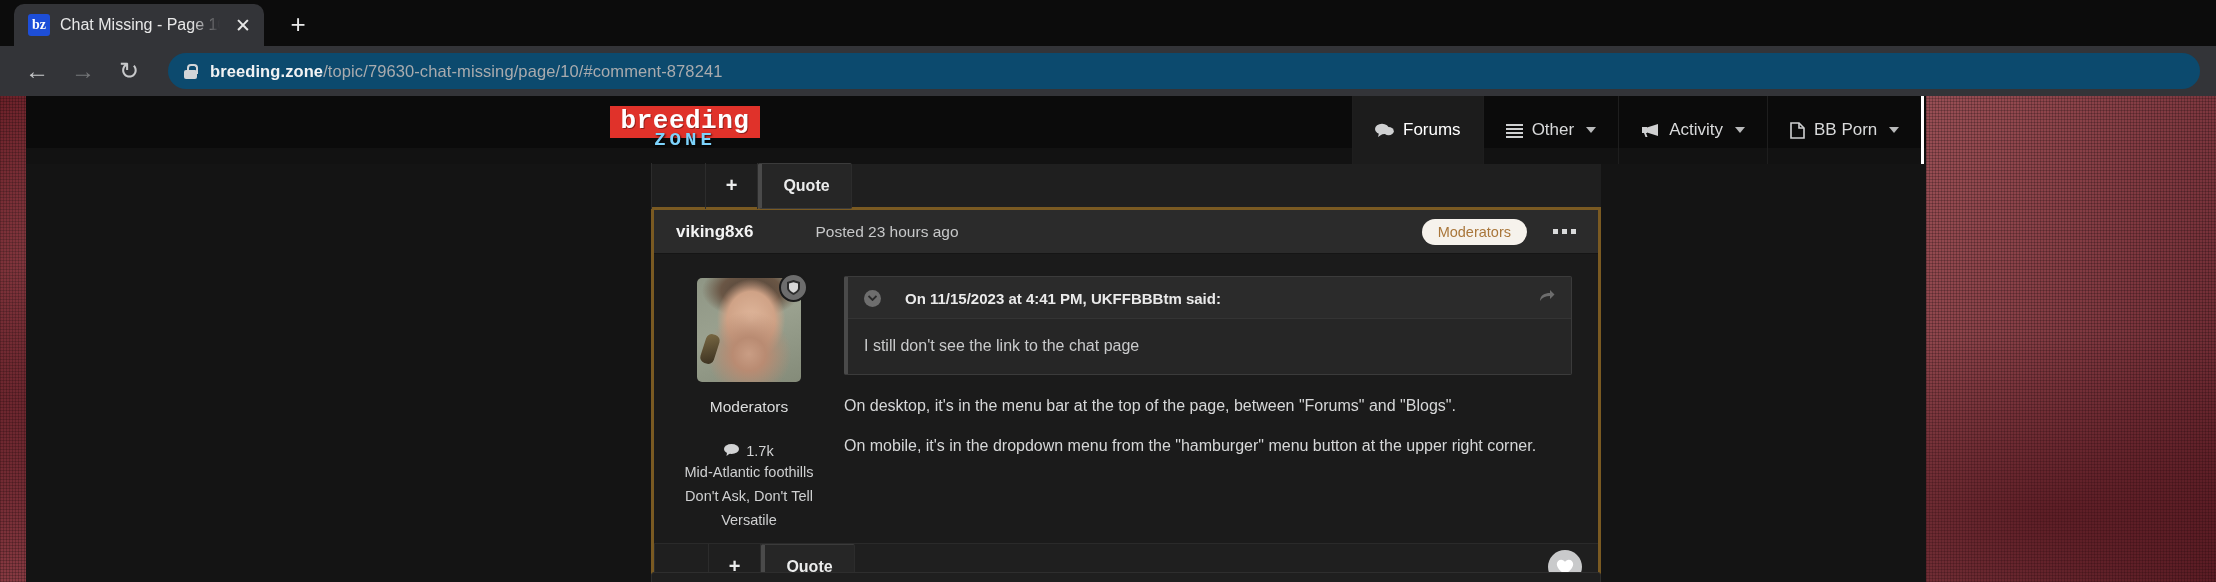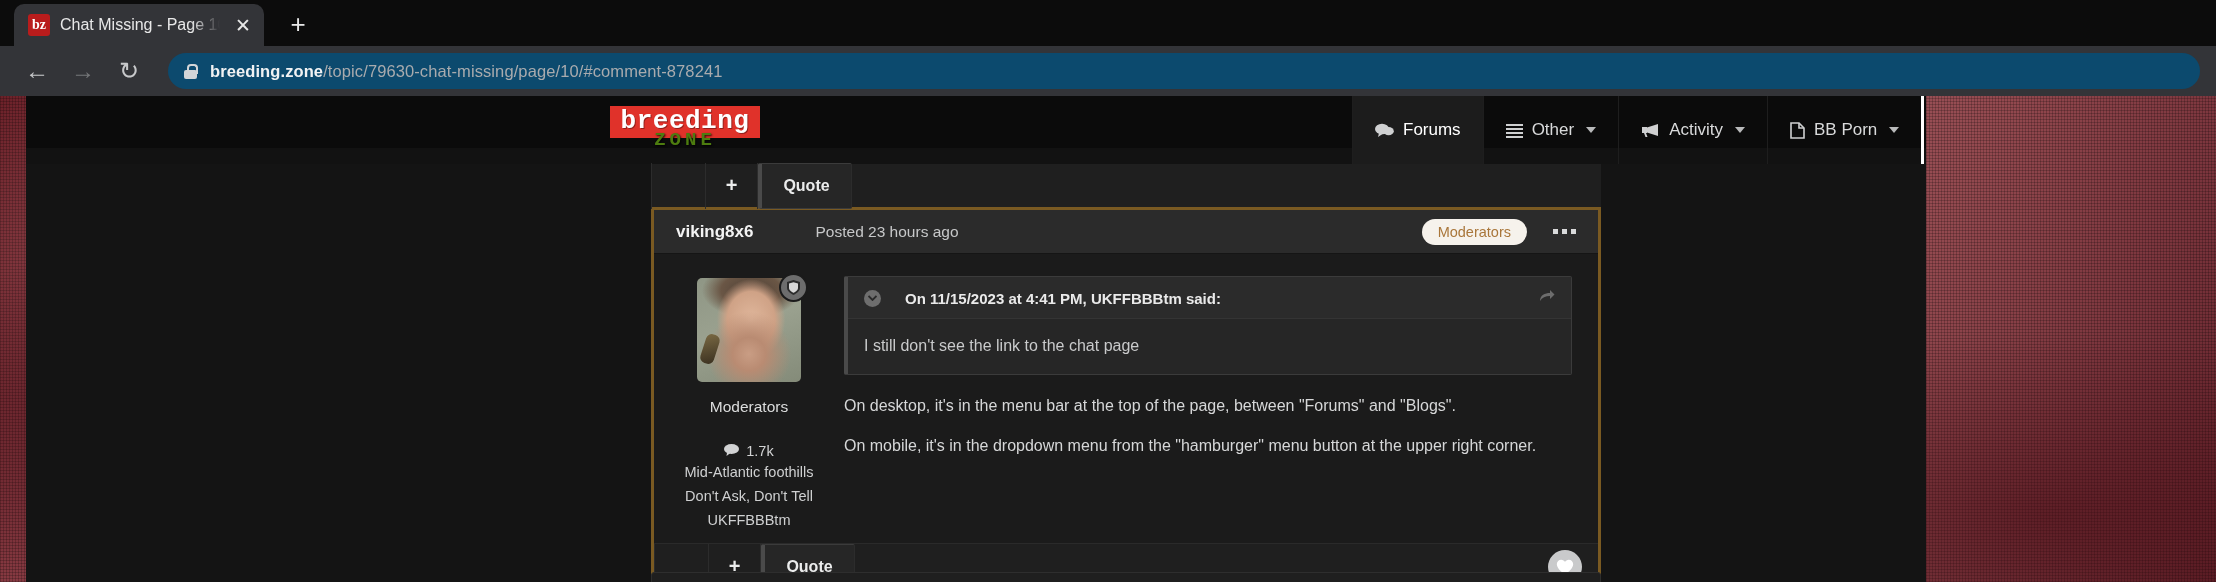--- a/index.html
+++ b/index.html
@@ -18,21 +18,21 @@
     display: flex; align-items: flex-end; padding-left: 14px;
   }
   .tab {
     height: 42px; width: 250px;
     background: #333438; border-radius: 10px 10px 0 0;
     display: flex; align-items: center; padding: 0 8px 0 14px;
     gap: 10px; position: relative;
   }
   .favicon {
     width: 22px; height: 22px; border-radius: 3px;
-    background: #b91c1c; flex: none;
+    background: #1d4ed8; flex: none;
     display: flex; align-items: center; justify-content: center;
     color: #fff; font-size: 14px; font-weight: bold;
     font-family: "Liberation Serif", serif; line-height: 1;
   }
   .tab-title {
     color: #e8e8e8; font-size: 16px; white-space: nowrap;
     overflow: hidden; flex: 1;
     mask-image: linear-gradient(to right, #000 82%, transparent 100%);
     -webkit-mask-image: linear-gradient(to right, #000 82%, transparent 100%);
   }
@@ -118,21 +118,21 @@
     width: 150px; text-align: center;
   }
   .logo-word {
     background: #e0322a; color: #fff;
     font-family: "Liberation Mono", monospace; font-weight: bold;
     font-size: 26px; letter-spacing: .5px; line-height: 1.05;
     padding: 2px 8px 3px; display: block;
     text-shadow: 1px 1px 0 rgba(0,0,0,.35);
   }
   .logo-sub {
-    color: #4d7c0f; font-family: "Liberation Mono", monospace;
+    color: #7dd3fc; font-family: "Liberation Mono", monospace;
     font-weight: bold; font-size: 19px; letter-spacing: 4px;
     margin-top: -9px; position: relative; z-index: 2;
     text-shadow: 1px 1px 2px rgba(0,0,0,.8);
   }
 
   .mainnav {
     position: absolute; left: 1326px; top: 0; height: 68px;
     display: flex; align-items: stretch;
   }
   .navitem {
@@ -393,21 +393,21 @@
                 <span>
                   <svg width="15" height="12" viewBox="0 0 15 12">
                       <ellipse cx="7.5" cy="5" rx="7.5" ry="5" fill="#d2d3d4"></ellipse>
                       <path d="M3 8.5l-.5 3.5 4-3z" fill="#d2d3d4"></path>
                     </svg>
                 </span>
                 <span>1.7k</span>
               </div>
               <div class="meta-line">Mid-Atlantic foothills</div>
               <div class="meta-line">Don't Ask, Don't Tell</div>
-              <div class="meta-line">UKFFBBBtm</div>
+              <div class="meta-line">Versatile</div>
             </div>
 
             <div class="msg-col">
 
               <div class="quote">
                 <div class="quote-head">
                   <span class="q-collapse">
                     <svg width="9" height="6" viewBox="0 0 9 6">
                         <path d="M0.5 1L4.5 5L8.5 1" fill="none" stroke="#2a2a2a" stroke-width="1.8"></path>
                       </svg>

